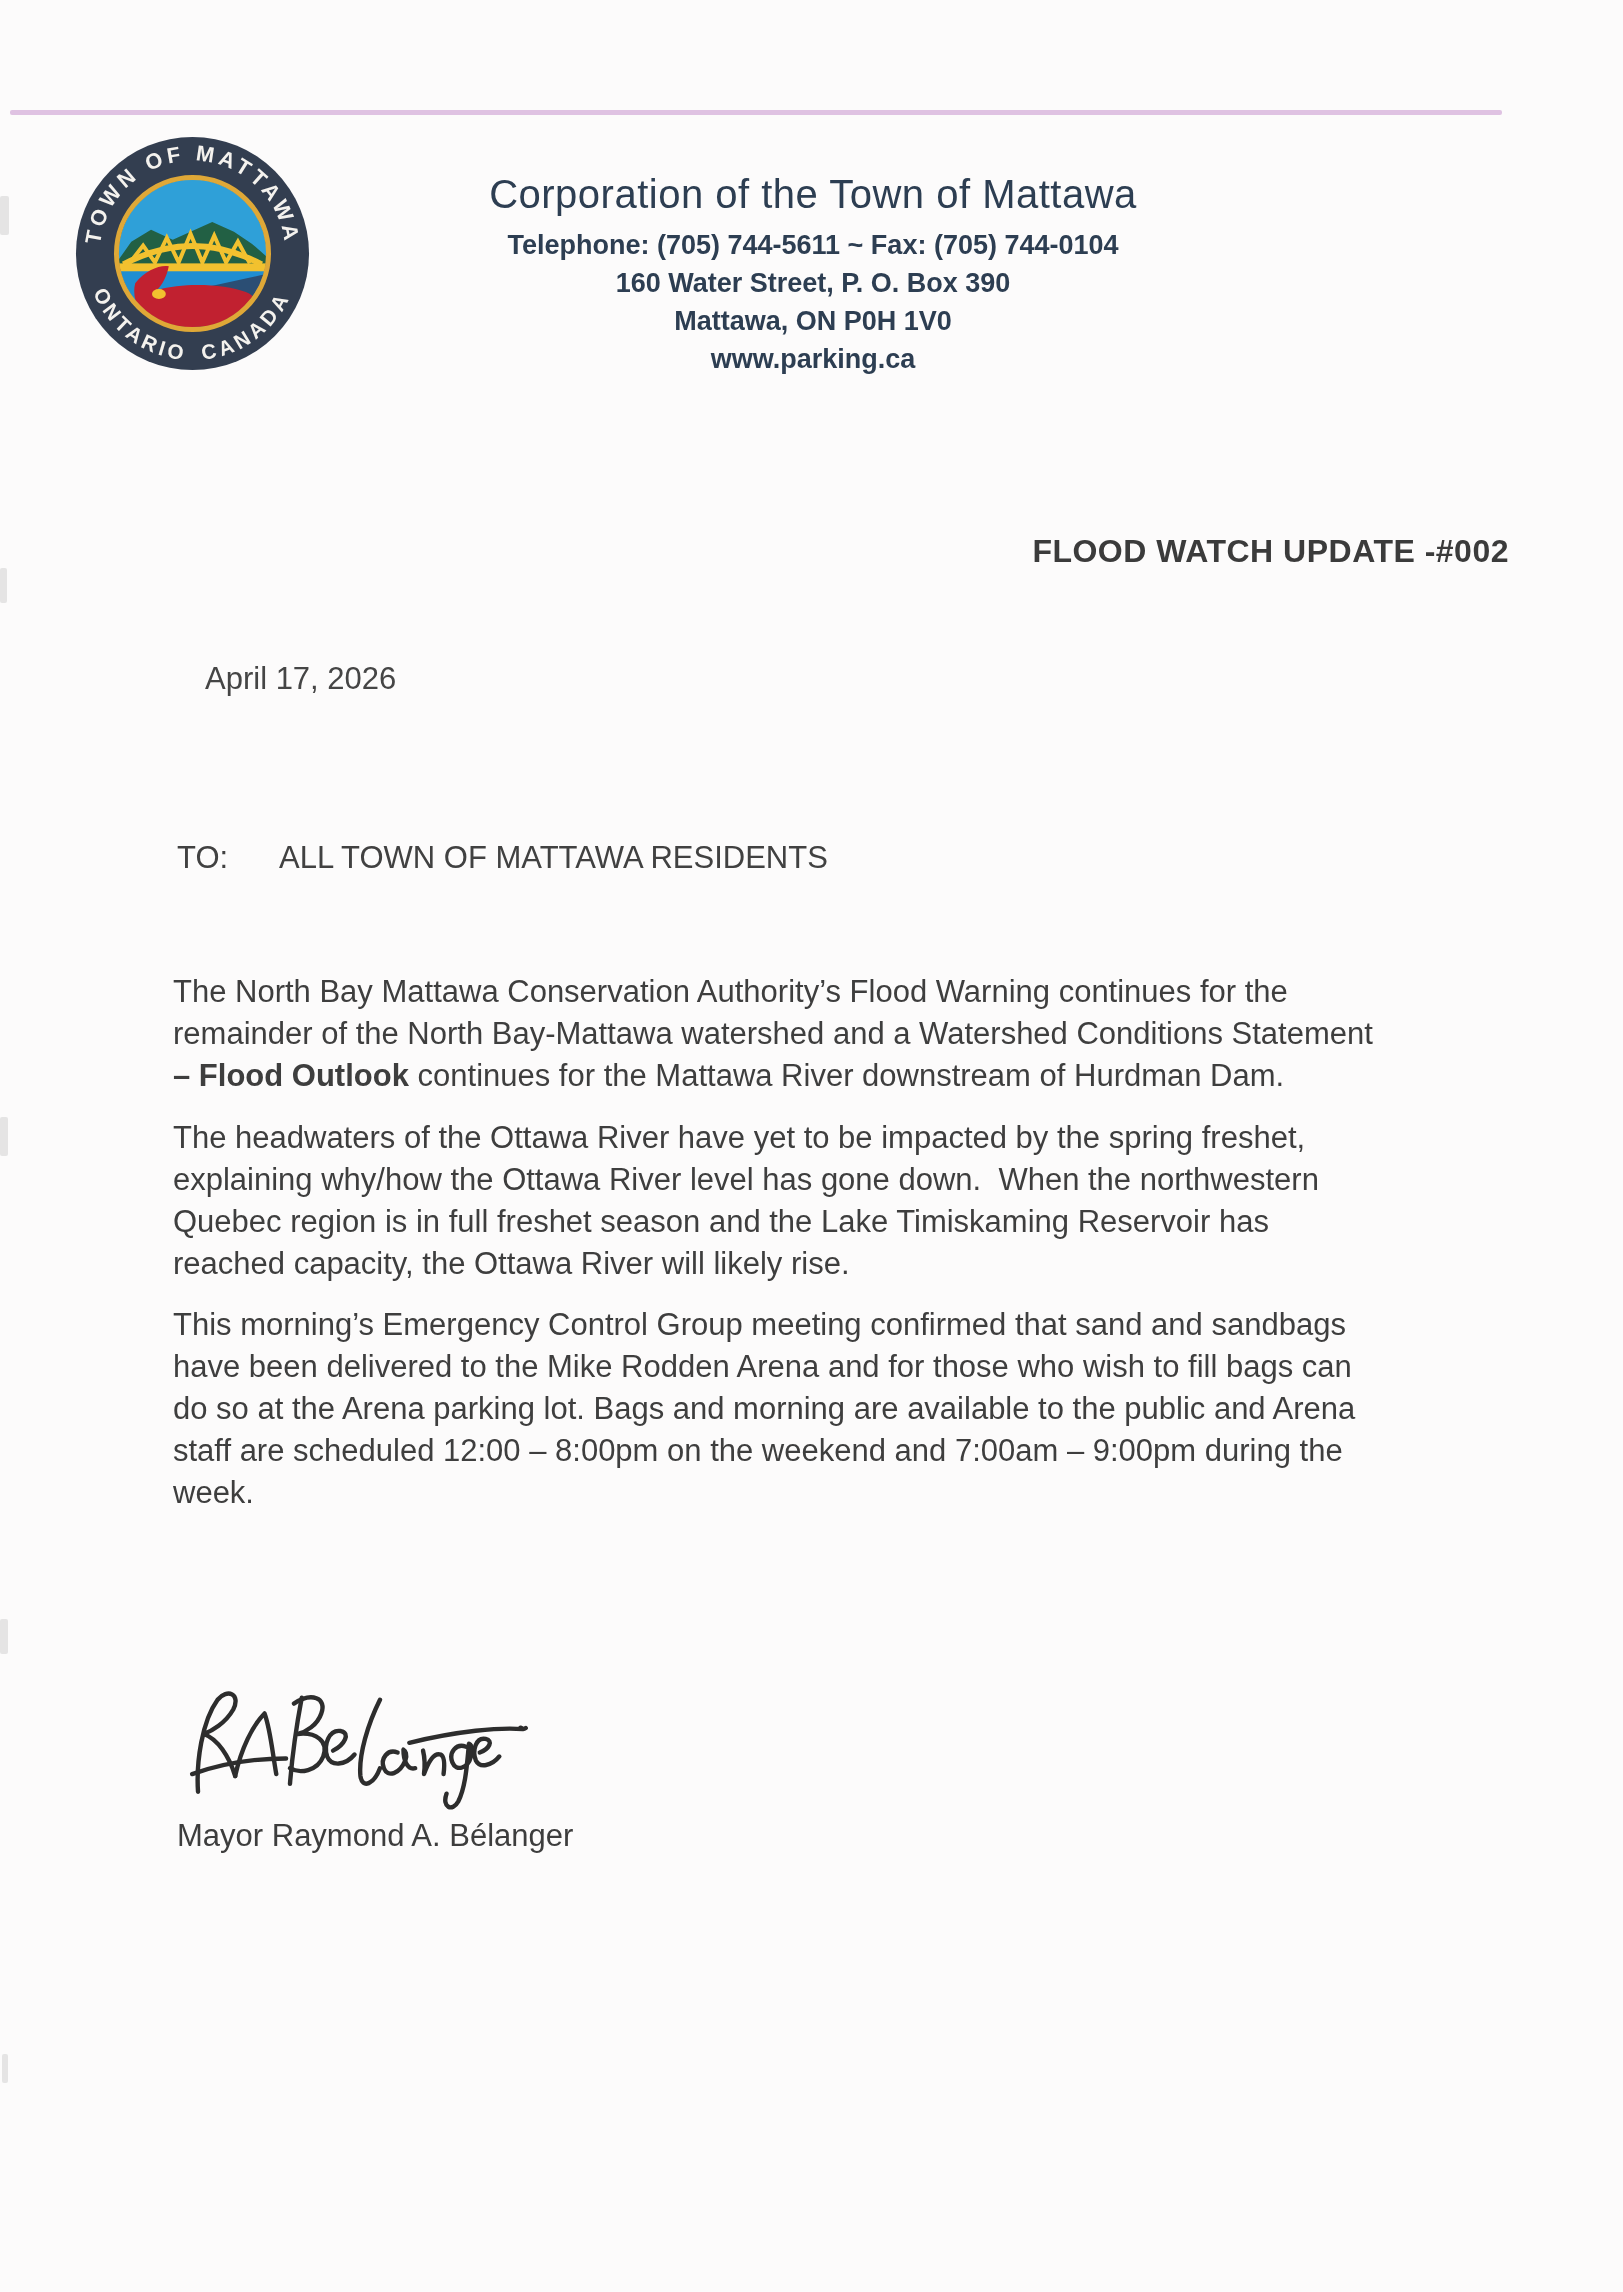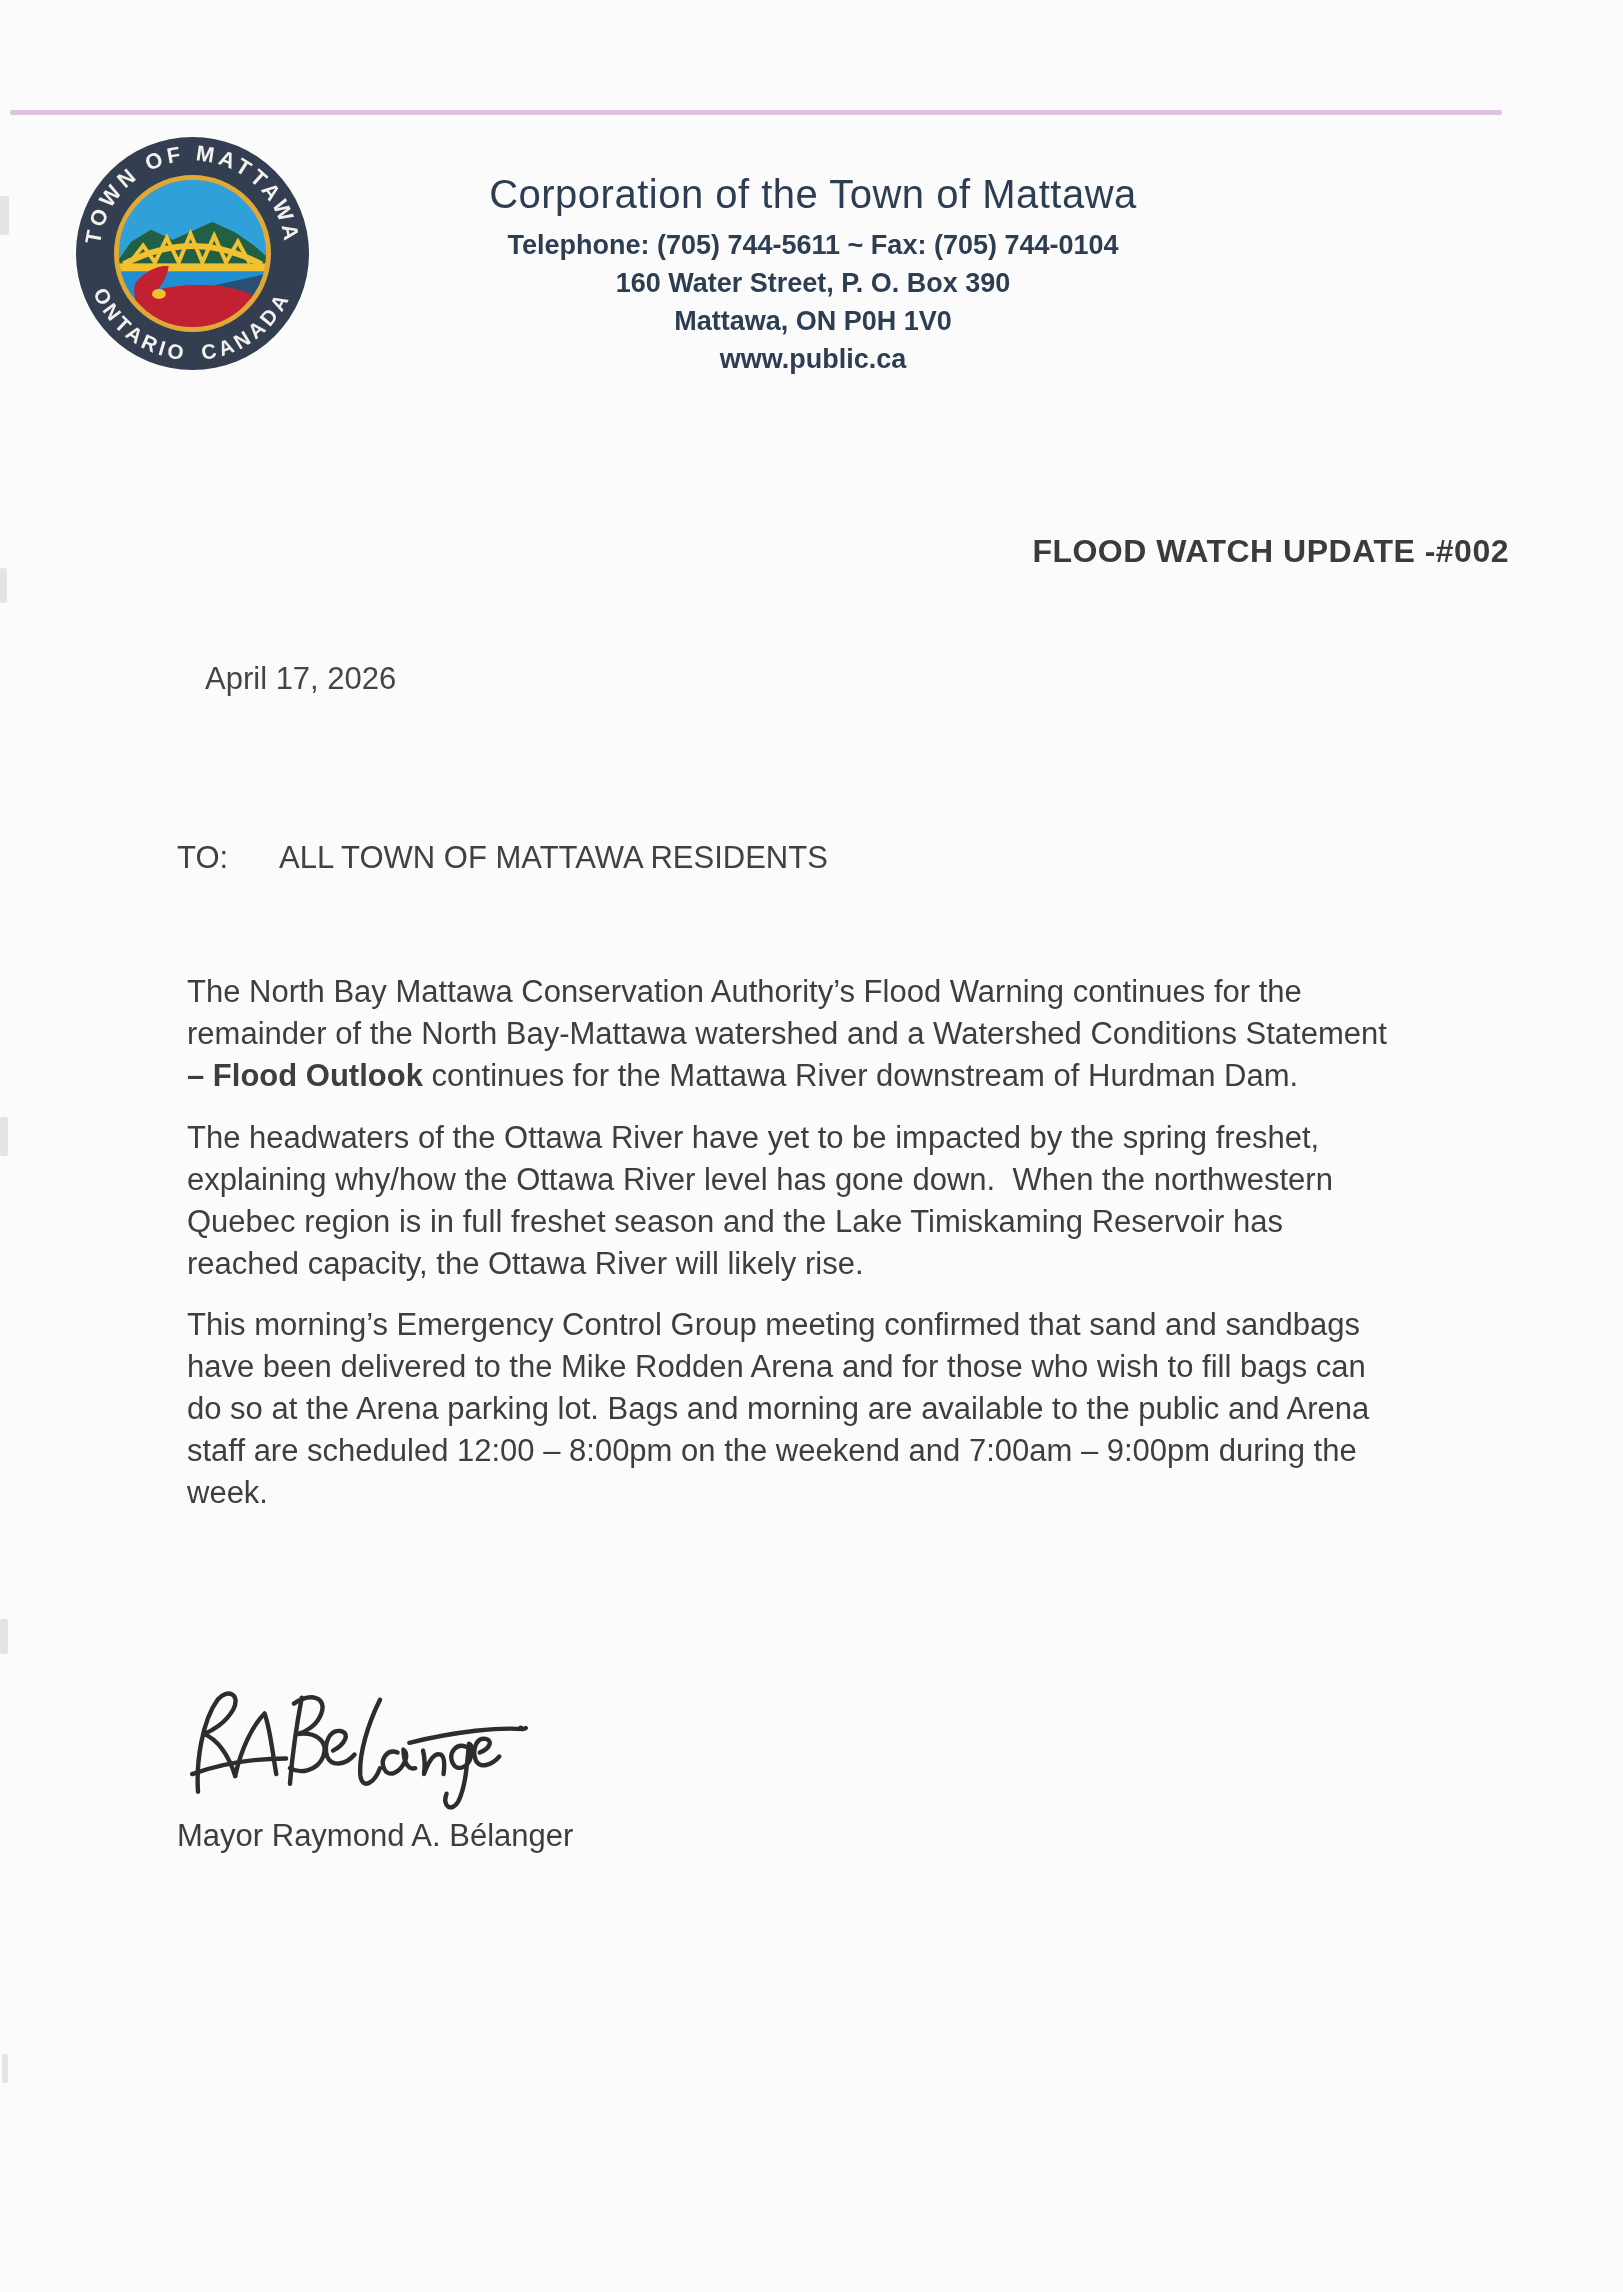--- a/index.html
+++ b/index.html
@@ -23,21 +23,21 @@
   .contact-line{font-size:27px;font-weight:700;line-height:38px;}
   .contact-block{margin-top:7.8px;}
   .doc-title{
     position:absolute;left:98px;top:533px;width:1411px;text-align:right;
     font-size:32px;font-weight:700;letter-spacing:0.5px;color:#3b3b3b;
   }
   .date-line{position:absolute;left:177px;top:658px;font-size:31px;line-height:42px;color:#454545;margin-left:28px;}
   .to-line{position:absolute;left:177px;top:837px;font-size:31px;line-height:42px;color:#414141;}
   .to-label{display:inline-block;width:102px;}
   .letter-body{
-    position:absolute;left:187px;top:971px;width:1325px;
+    position:absolute;left:173px;top:971px;width:1325px;
     font-size:31px;line-height:42px;color:#3e3e3e;
   }
   .para{margin:0 0 19.6px 0;}
   .line{white-space:pre-wrap;}
   .signature{position:absolute;left:184px;top:1688px;width:345px;height:135px;}
   .signoff{position:absolute;left:177px;top:1815px;font-size:31px;line-height:42px;color:#3d3d3d;}
   .scan-artifact{position:absolute;background:#cdcdcd;opacity:.5;border-radius:2px;}
 </style>
 </head>
 <body>
@@ -89,21 +89,21 @@
       <textPath href="#arcBottom" startOffset="70%" text-anchor="middle">CANADA</textPath>
     </text>
   </svg>
 
   <div class="header-block">
     <div class="org-name">Corporation of the Town of Mattawa</div>
     <div class="contact-block">
       <div class="contact-line">Telephone: (705) 744-5611 ~ Fax: (705) 744-0104</div>
       <div class="contact-line">160 Water Street, P. O. Box 390</div>
       <div class="contact-line">Mattawa, ON P0H 1V0</div>
-      <div class="contact-line">www.public.ca</div>
+      <div class="contact-line">www.parking.ca</div>
     </div>
   </div>
 
   <div class="doc-title">FLOOD WATCH UPDATE -#002</div>
 
   <div class="date-line">April 17, 2026</div>
 
   <div class="to-line">
     <span class="to-label">TO:</span><span>ALL TOWN OF MATTAWA RESIDENTS</span>
   </div>

